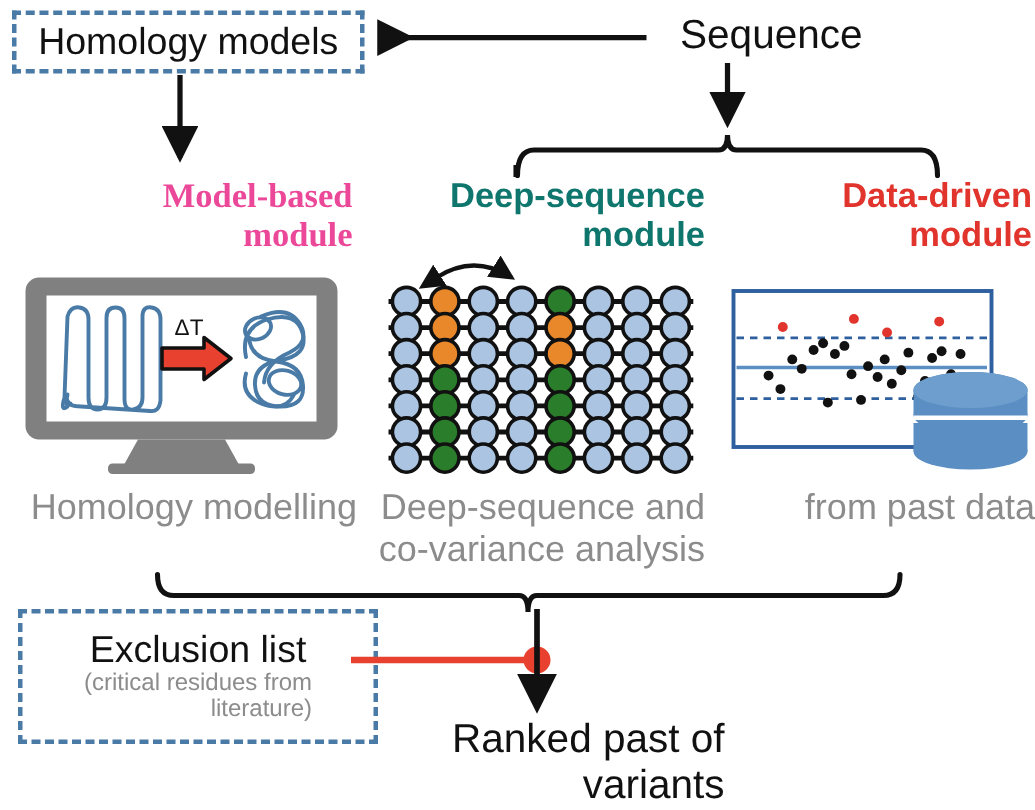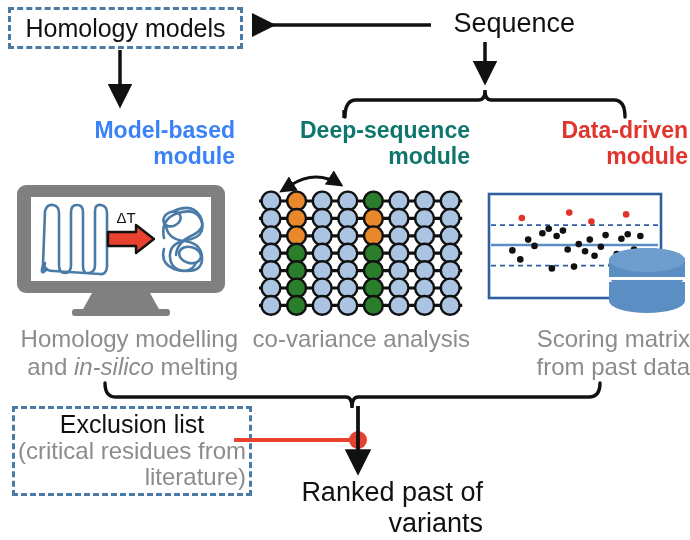--- a/index.html
+++ b/index.html
@@ -10,26 +10,26 @@
 
   
   .dashed-box{
     border:3px dashed #4a7ba7;
     box-sizing:border-box;
     background:#ffffff;
     display:flex;flex-direction:column;
     align-items:center;justify-content:center;
   }
   .box-title{font-size:25px;color:#111;line-height:1.05;}
-  .box-sub{font-size:24px;color:#8c8c8c;line-height:1.1;}
+  .box-sub{font-size:16px;color:#8c8c8c;line-height:1.1;}
 
   
   .seq-label{font-size:27px;color:#111;}
   .module-title{font-weight:bold;font-size:23px;line-height:1.12;}
-  .mt-green{color:#3b82f6;}
+  .mt-green{color:#ec4899;font-family:Liberation Serif, serif;}
   .mt-blue {color:#0f766e;}
   .mt-red  {color:#e0342c;}
   .caption{font-size:24px;color:#8c8c8c;line-height:1.18;}
   .caption i{font-style:italic;}
   .outlabel{font-size:27px;color:#111;line-height:1.15;}
 
   svg{display:block;overflow:visible;}
 </style>
 </head>
 <body>
@@ -103,23 +103,20 @@
     <path d="M150,55 Q146,36 164,30 Q184,24 188,40 Q191,54 173,57 Q155,60 156,74 Q157,88 173,88 Q189,88 188,74 Q187,60 170,58 Q153,56 152,42"></path>
     <path d="M160,28 Q178,20 186,33 Q193,45 179,52 Q163,59 162,72"></path>
     <path d="M150,66 Q146,80 160,86 Q176,92 182,80"></path>
     <ellipse cx="158" cy="36" rx="9" ry="7" transform="rotate(-25 158 36)"></ellipse>
     <ellipse cx="176" cy="72" rx="11" ry="8" transform="rotate(15 176 72)"></ellipse>
   </g>
 </svg>
 
 <div class="abs caption ctr" style="left:6px;top:325px;width:232px;">
   <div>Homology modelling</div>
-  <div>
-    <span>and </span><i>in-silico</i><span> melting</span>
-  </div>
 </div>
 
 <div class="abs module-title mt-blue ctr" style="left:250px;top:118px;width:220px;">
   <div>Deep-sequence</div>
   <div>module</div>
 </div>
 
 <svg class="abs" style="left:258px;top:167px;" width="208" height="148" viewBox="0 0 208 148">
 
   <g>
@@ -194,20 +191,21 @@
       <circle cx="64.2" cy="138.39999999999998" r="9.4" fill="#aac4e2" stroke="#111" stroke-width="2.4"></circle>
       <circle cx="89.80000000000001" cy="138.39999999999998" r="9.4" fill="#aac4e2" stroke="#111" stroke-width="2.4"></circle>
       <circle cx="115.4" cy="138.39999999999998" r="9.4" fill="#2a7d2a" stroke="#111" stroke-width="2.4"></circle>
       <circle cx="141" cy="138.39999999999998" r="9.4" fill="#aac4e2" stroke="#111" stroke-width="2.4"></circle>
       <circle cx="166.60000000000002" cy="138.39999999999998" r="9.4" fill="#aac4e2" stroke="#111" stroke-width="2.4"></circle>
       <circle cx="192.20000000000002" cy="138.39999999999998" r="9.4" fill="#aac4e2" stroke="#111" stroke-width="2.4"></circle>
     </g>
 </svg>
 
 <div class="abs caption ctr" style="left:248px;top:325px;width:222px;">
+  <div>Deep-sequence and</div>
   <div>co-variance analysis</div>
 </div>
 
 <div class="abs module-title mt-red ctr" style="left:483px;top:118px;width:205px;">
   <div>Data-driven</div>
   <div>module</div>
 </div>
 
 <svg class="abs" style="left:487px;top:192px;" width="200" height="122" viewBox="0 0 200 122">
   <rect x="2" y="2" width="172" height="104" fill="#ffffff" stroke="#2e5f9e" stroke-width="2.6"></rect>
@@ -251,21 +249,20 @@
     <rect x="122" y="68" width="76" height="17" fill="#5b8fc4"></rect>
     <ellipse cx="160" cy="85" rx="38" ry="12" fill="#5b8fc4"></ellipse>
     <rect x="122" y="85" width="76" height="3" fill="#ffffff"></rect>
     <rect x="122" y="90" width="76" height="19" fill="#5b8fc4"></rect>
     <ellipse cx="160" cy="109" rx="38" ry="12" fill="#5b8fc4"></ellipse>
     <ellipse cx="160" cy="68" rx="38" ry="12" fill="#6e9ecd"></ellipse>
   </g>
 </svg>
 
 <div class="abs caption ctr" style="left:478px;top:325px;width:212px;">
-  <div>Scoring matrix</div>
   <div>from past data</div>
 </div>
 
 <svg class="abs" style="left:100px;top:381px;" width="510" height="30">
   <path d="M5,2 Q5,16 16,16 L246,16 Q252,16 252,27 Q252,16 258,16 L489,16 Q500,16 500,2" fill="none" stroke="#111" stroke-width="3.4" stroke-linecap="round"></path>
 </svg>
 
 <div class="abs dashed-box" style="left:12px;top:406px;width:240px;height:90px;">
   <div class="box-title">Exclusion list</div>
   <div class="box-sub ctr">

